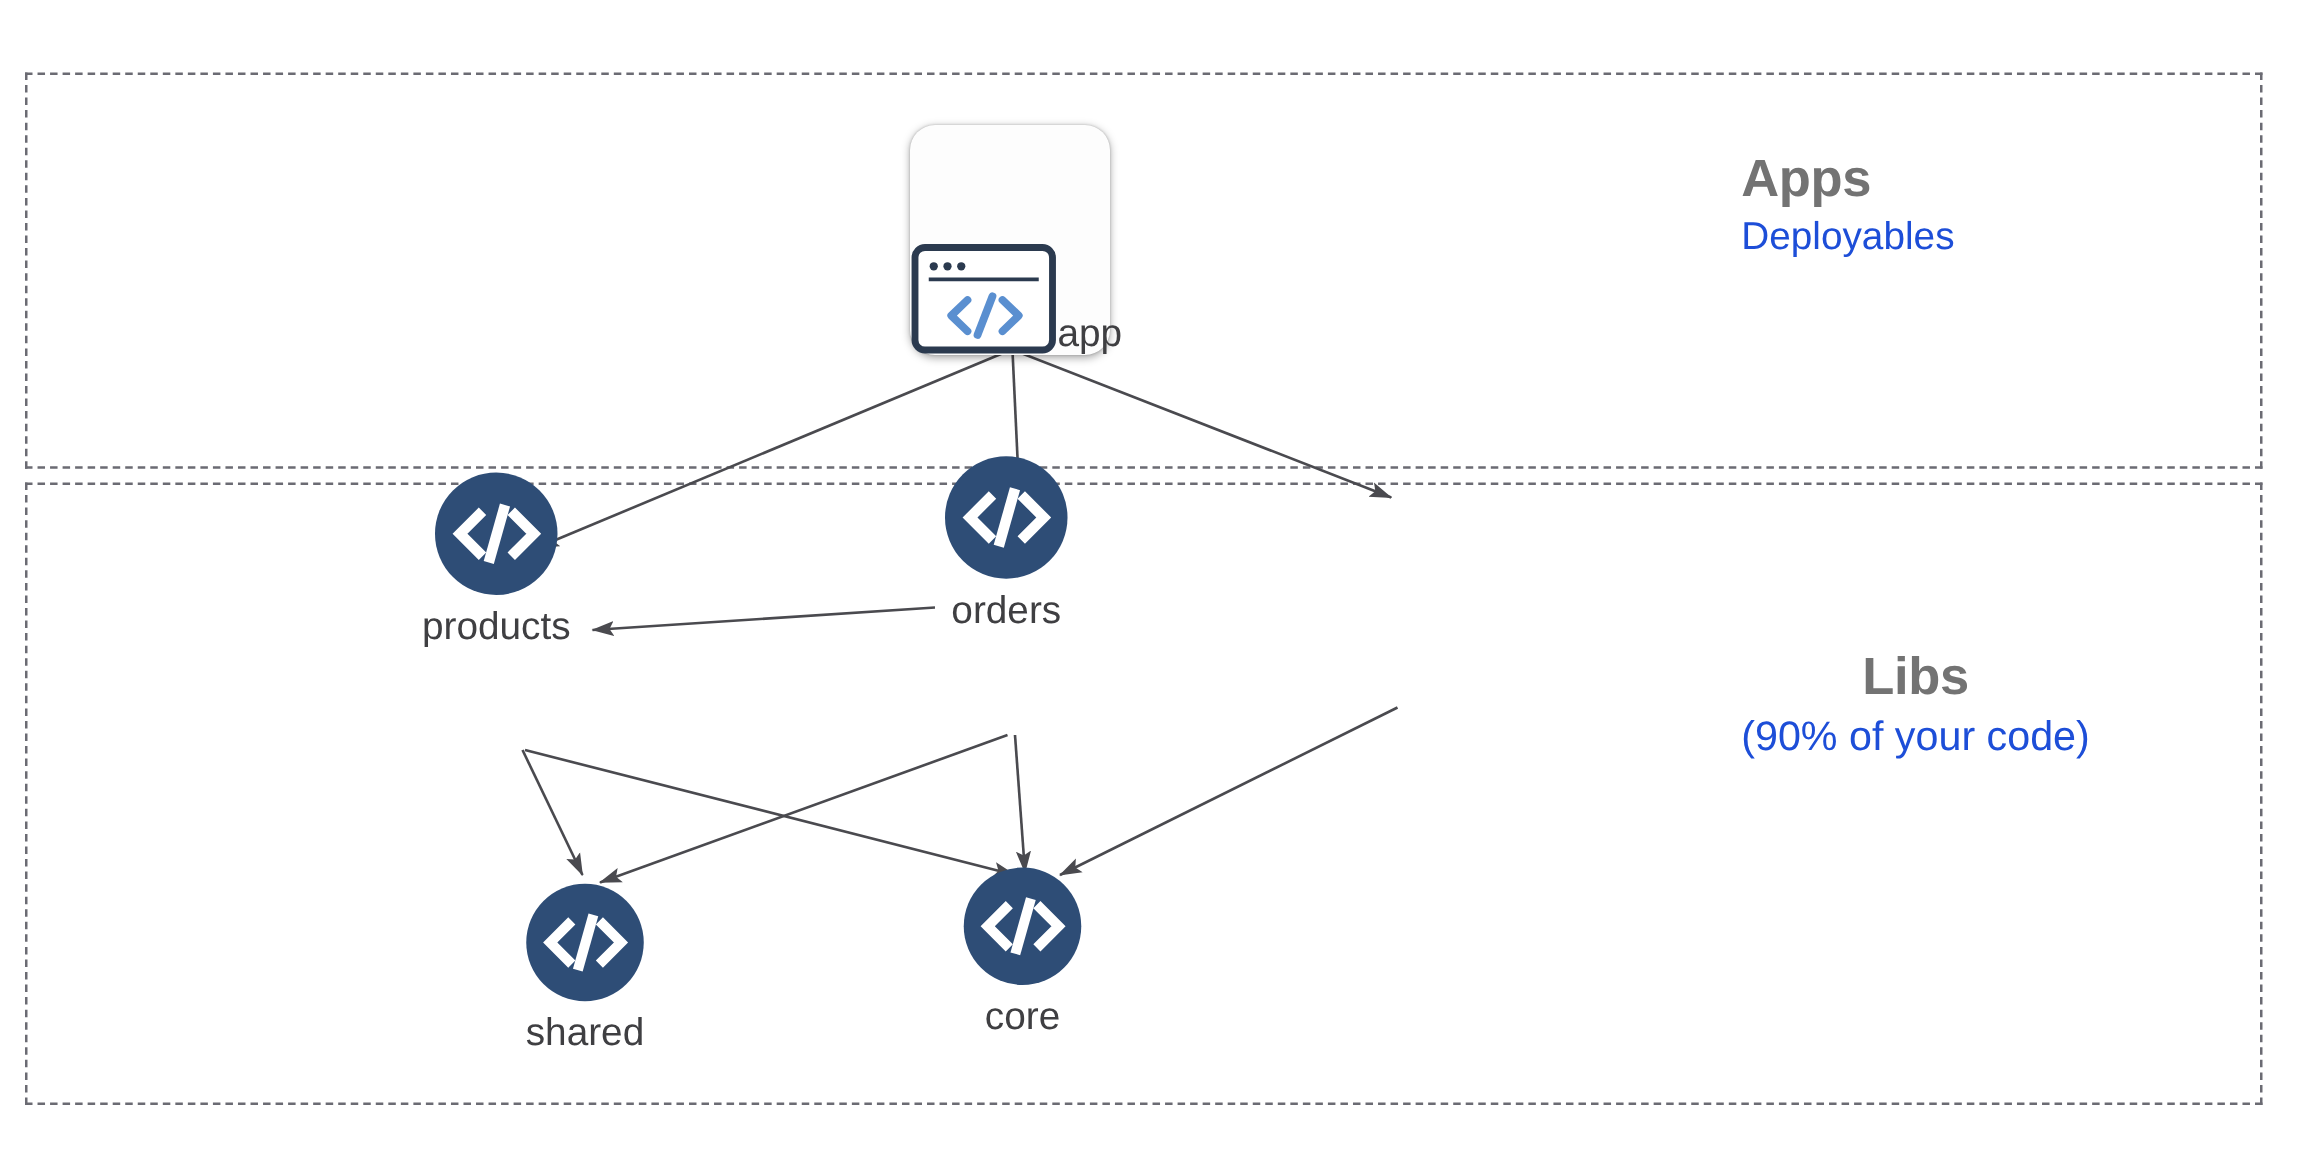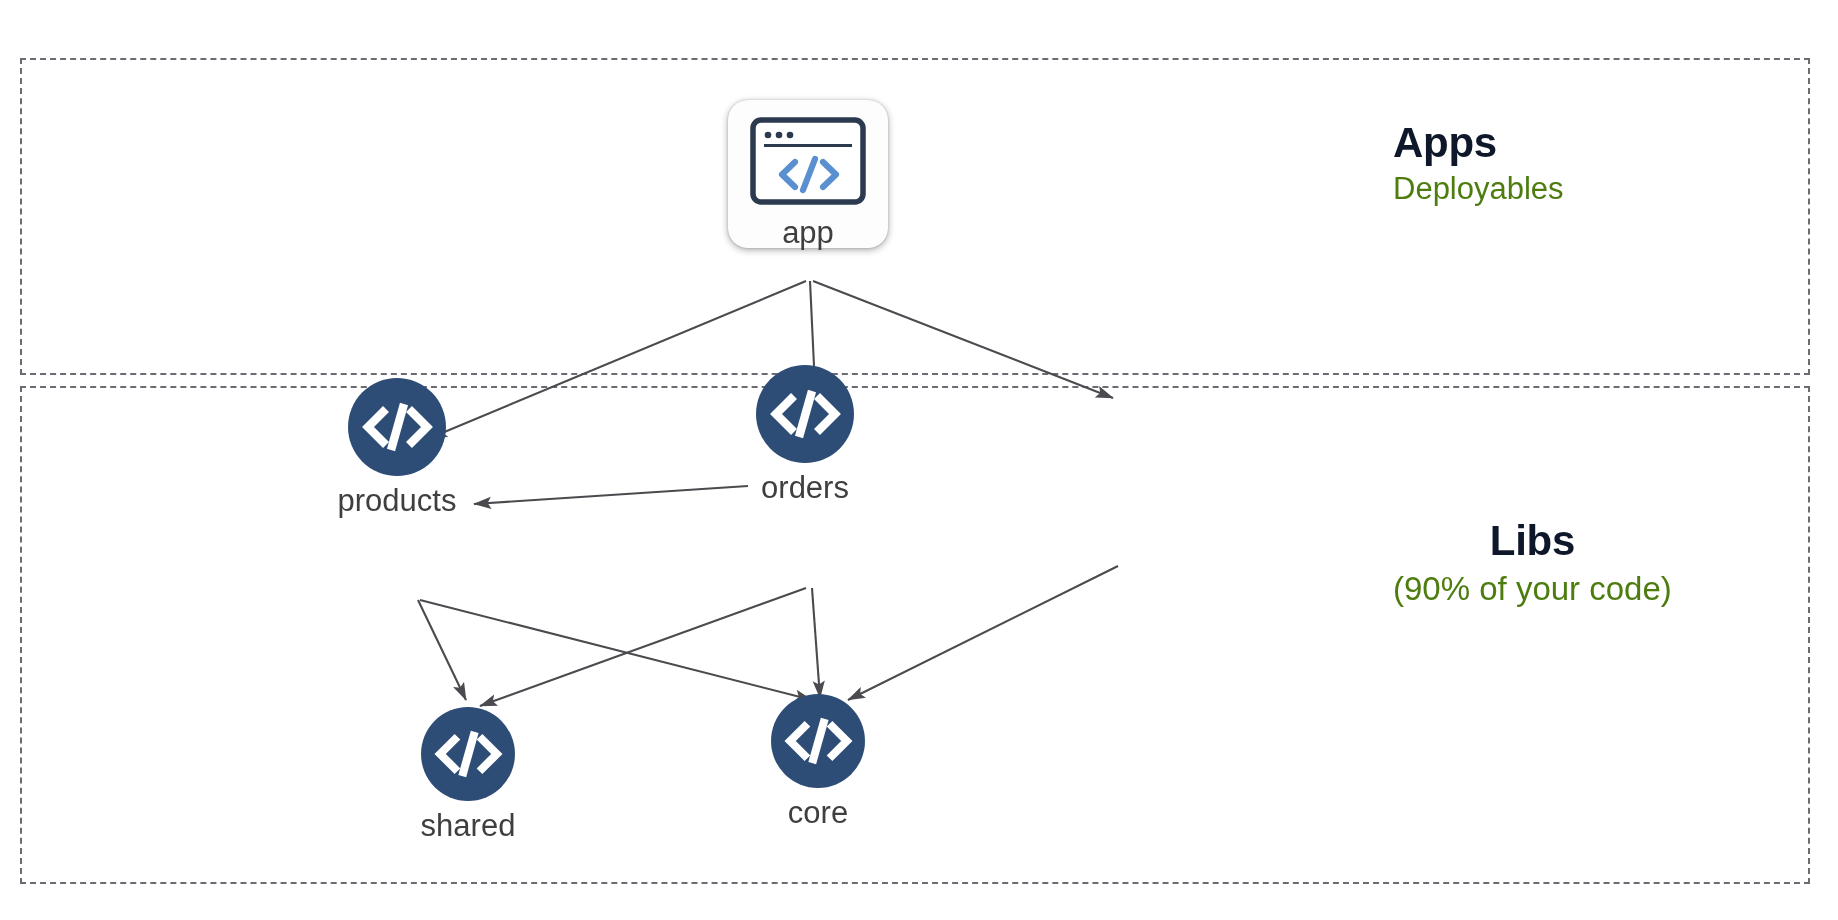--- a/index.html
+++ b/index.html
@@ -47,27 +47,27 @@
   .zone-legend {
     position: absolute;
     color: #3f3f42;
     user-select: none;
   }
   .zone-legend .zl-title {
     font-size: 42px;
     font-weight: bold;
     letter-spacing: -0.3px;
     line-height: 1.0;
-    color: #0f172a;
+    color: #737373;
   }
   .zone-legend .zl-sub {
     font-size: 31px;
     font-weight: normal;
     line-height: 1.25;
-    color: #4d7c0f;
+    color: #1d4ed8;
     margin-top: 6px;
   }
   #legend-apps {
     left: 1393px;
     top: 122px;
   }
   #legend-libs {
     left: 1393px;
     top: 520px;
     text-align: center;
@@ -85,27 +85,27 @@
     height: 920px;
     pointer-events: none;
   }
 
   
   #node-app {
     position: absolute;
     left: 728px;
     top: 100px;
     width: 160px;
-    height: 148px;
+    height: 184px;
     background: #fdfdfd;
     border-radius: 20px;
     box-shadow: 0 2px 7px rgba(0,0,0,0.34), 0 0 2px rgba(0,0,0,0.22);
     display: flex;
-    flex-direction: column;
-    align-items: center;
+    flex-direction: row;
+    align-items: flex-end;
     justify-content: flex-start;
     padding-top: 16px;
     box-sizing: border-box;
   }
   #node-app .app-icon {
     width: 118px;
     height: 90px;
     display: block;
   }
   #node-app .app-label {

